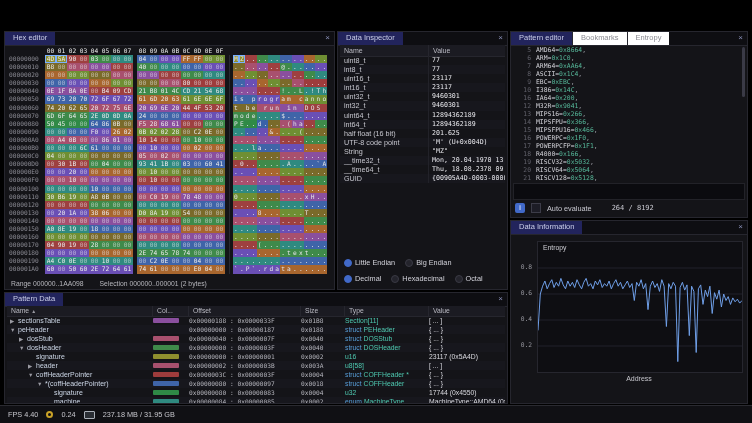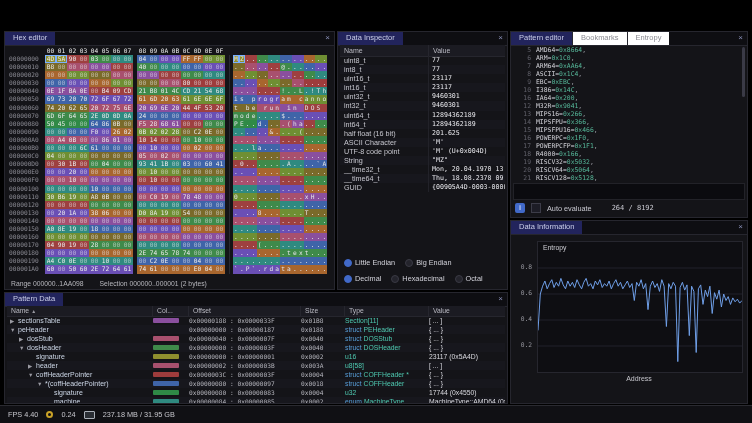--- a/index.html
+++ b/index.html
@@ -1192,24 +1192,20 @@
           <span class="ins-name">uint64_t</span>
           <span class="ins-value">12894362189</span>
         </div>
         <div class="ins-row">
           <span class="ins-name">int64_t</span>
           <span class="ins-value">12894362189</span>
         </div>
         <div class="ins-row">
           <span class="ins-name">half float (16 bit)</span>
           <span class="ins-value">201.625</span>
-        </div>
-        <div class="ins-row">
-          <span class="ins-name">ASCII Character</span>
-          <span class="ins-value">'M'</span>
         </div>
         <div class="ins-row">
           <span class="ins-name">UTF-8 code point</span>
           <span class="ins-value">'M' (U+0x004D)</span>
         </div>
         <div class="ins-row">
           <span class="ins-name">String</span>
           <span class="ins-value">"MZ"</span>
         </div>
         <div class="ins-row">

